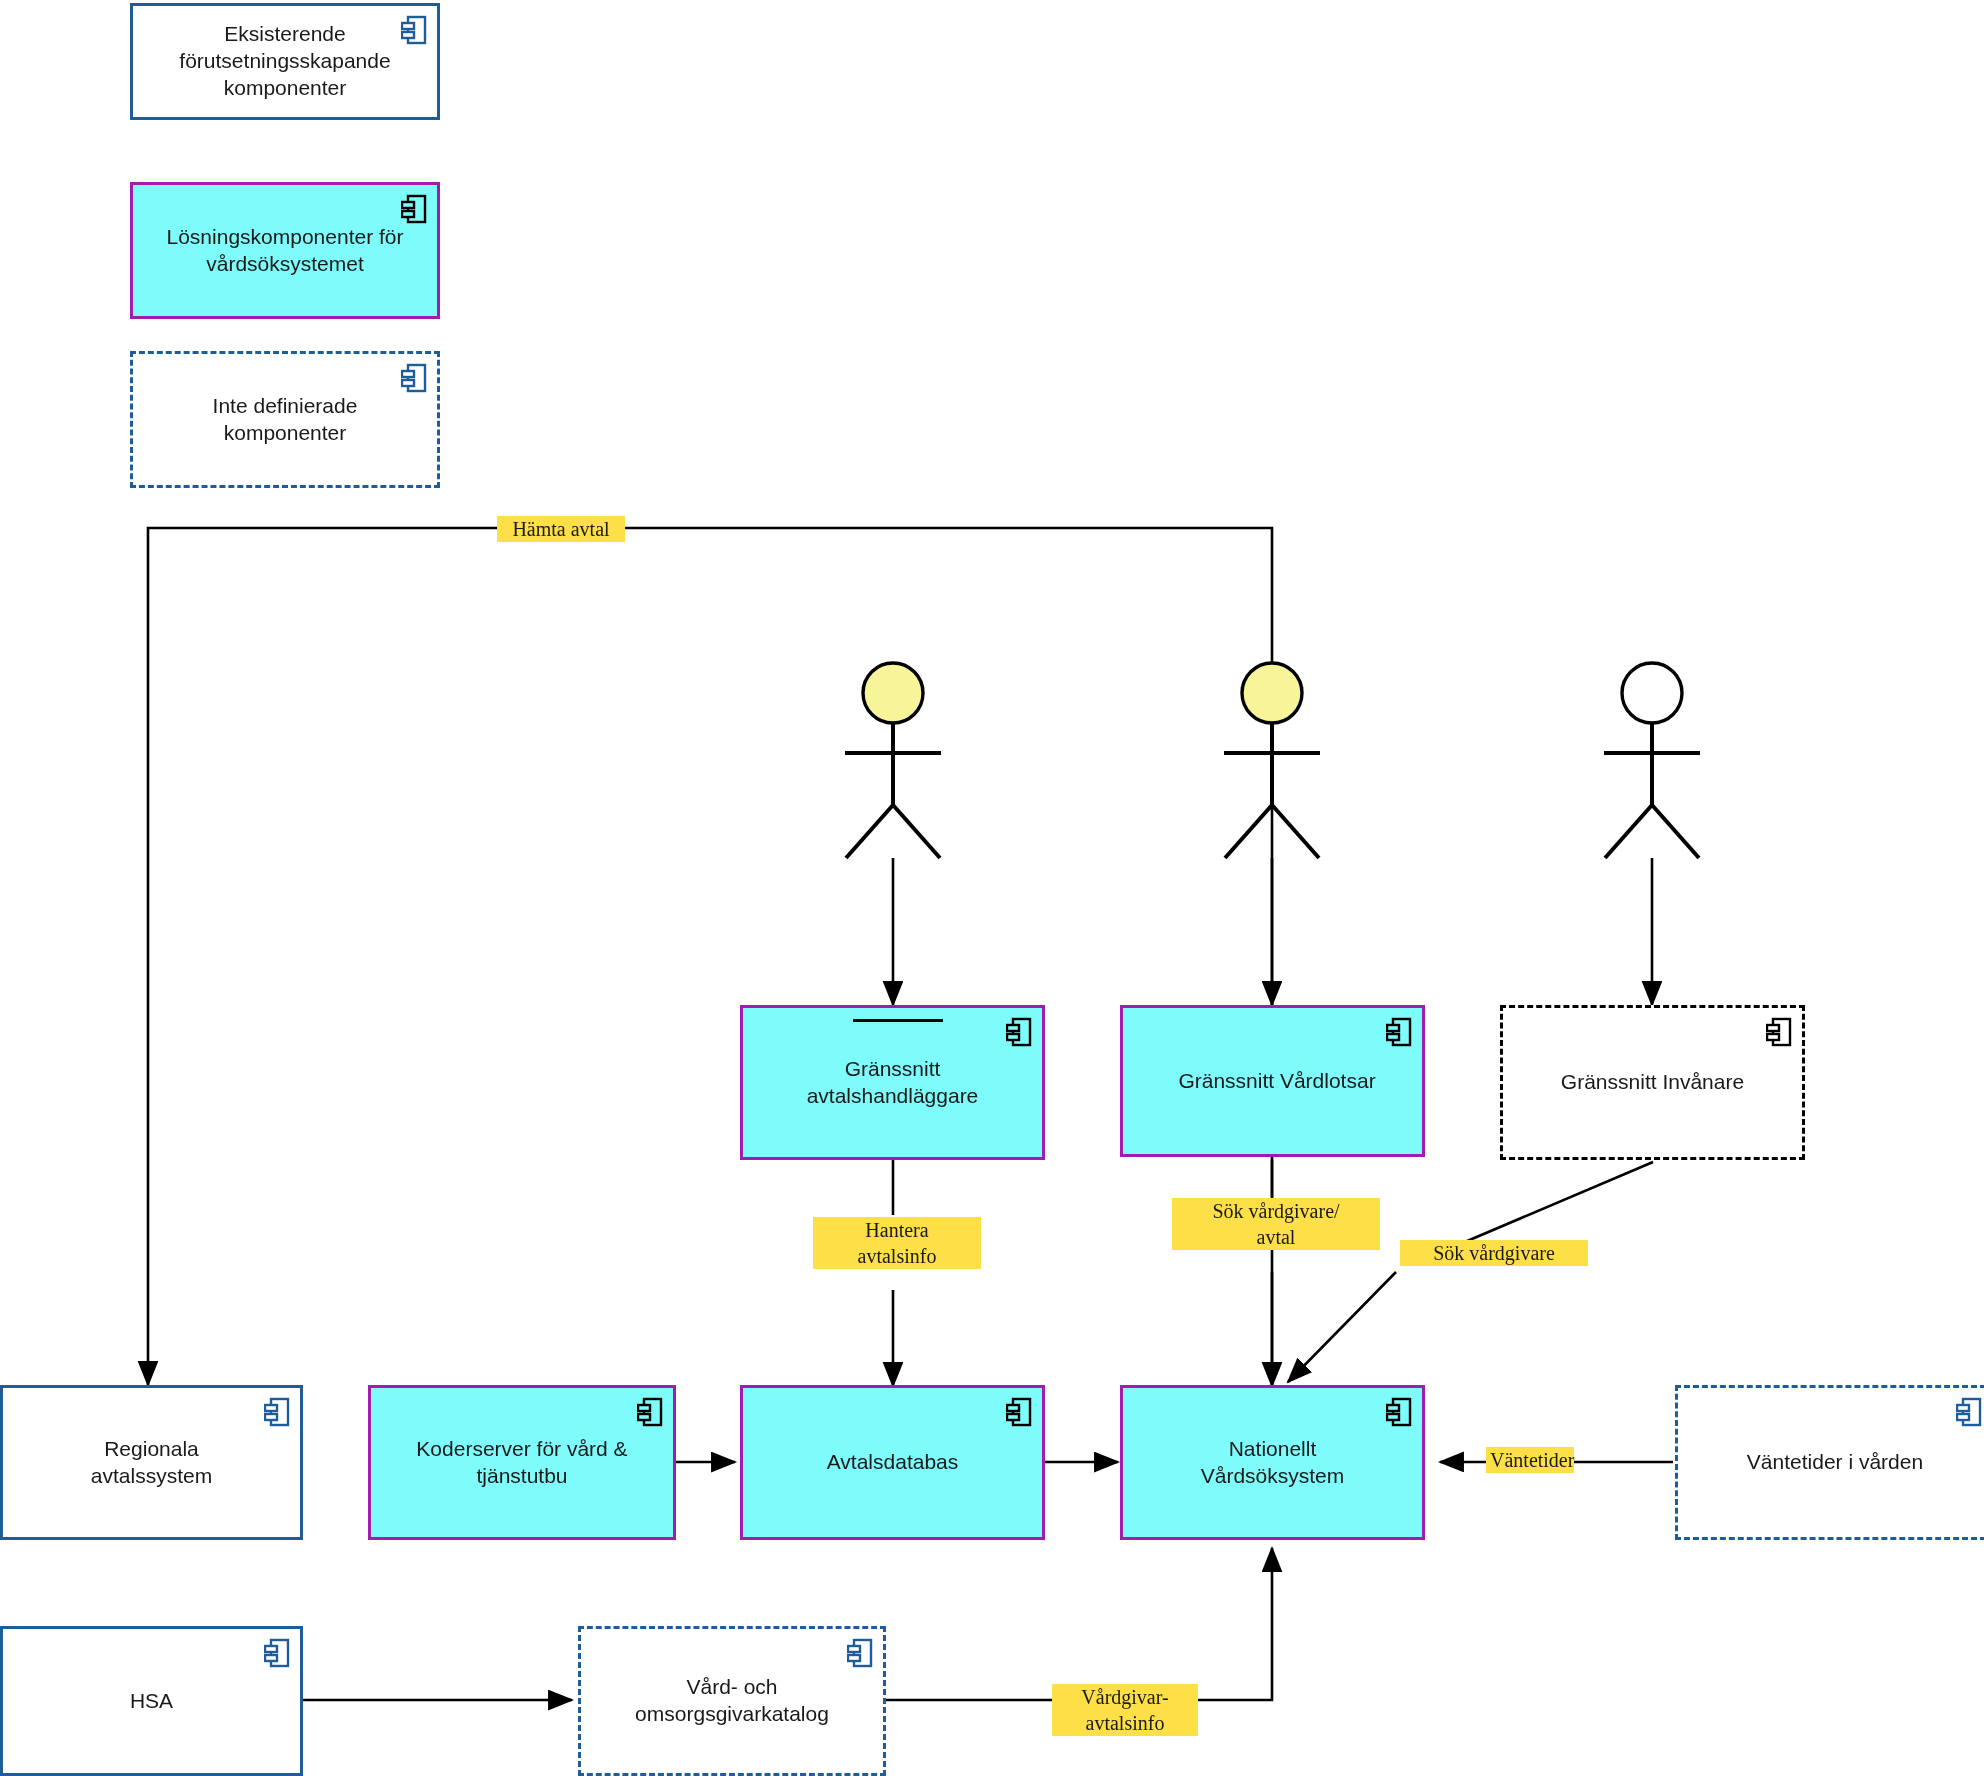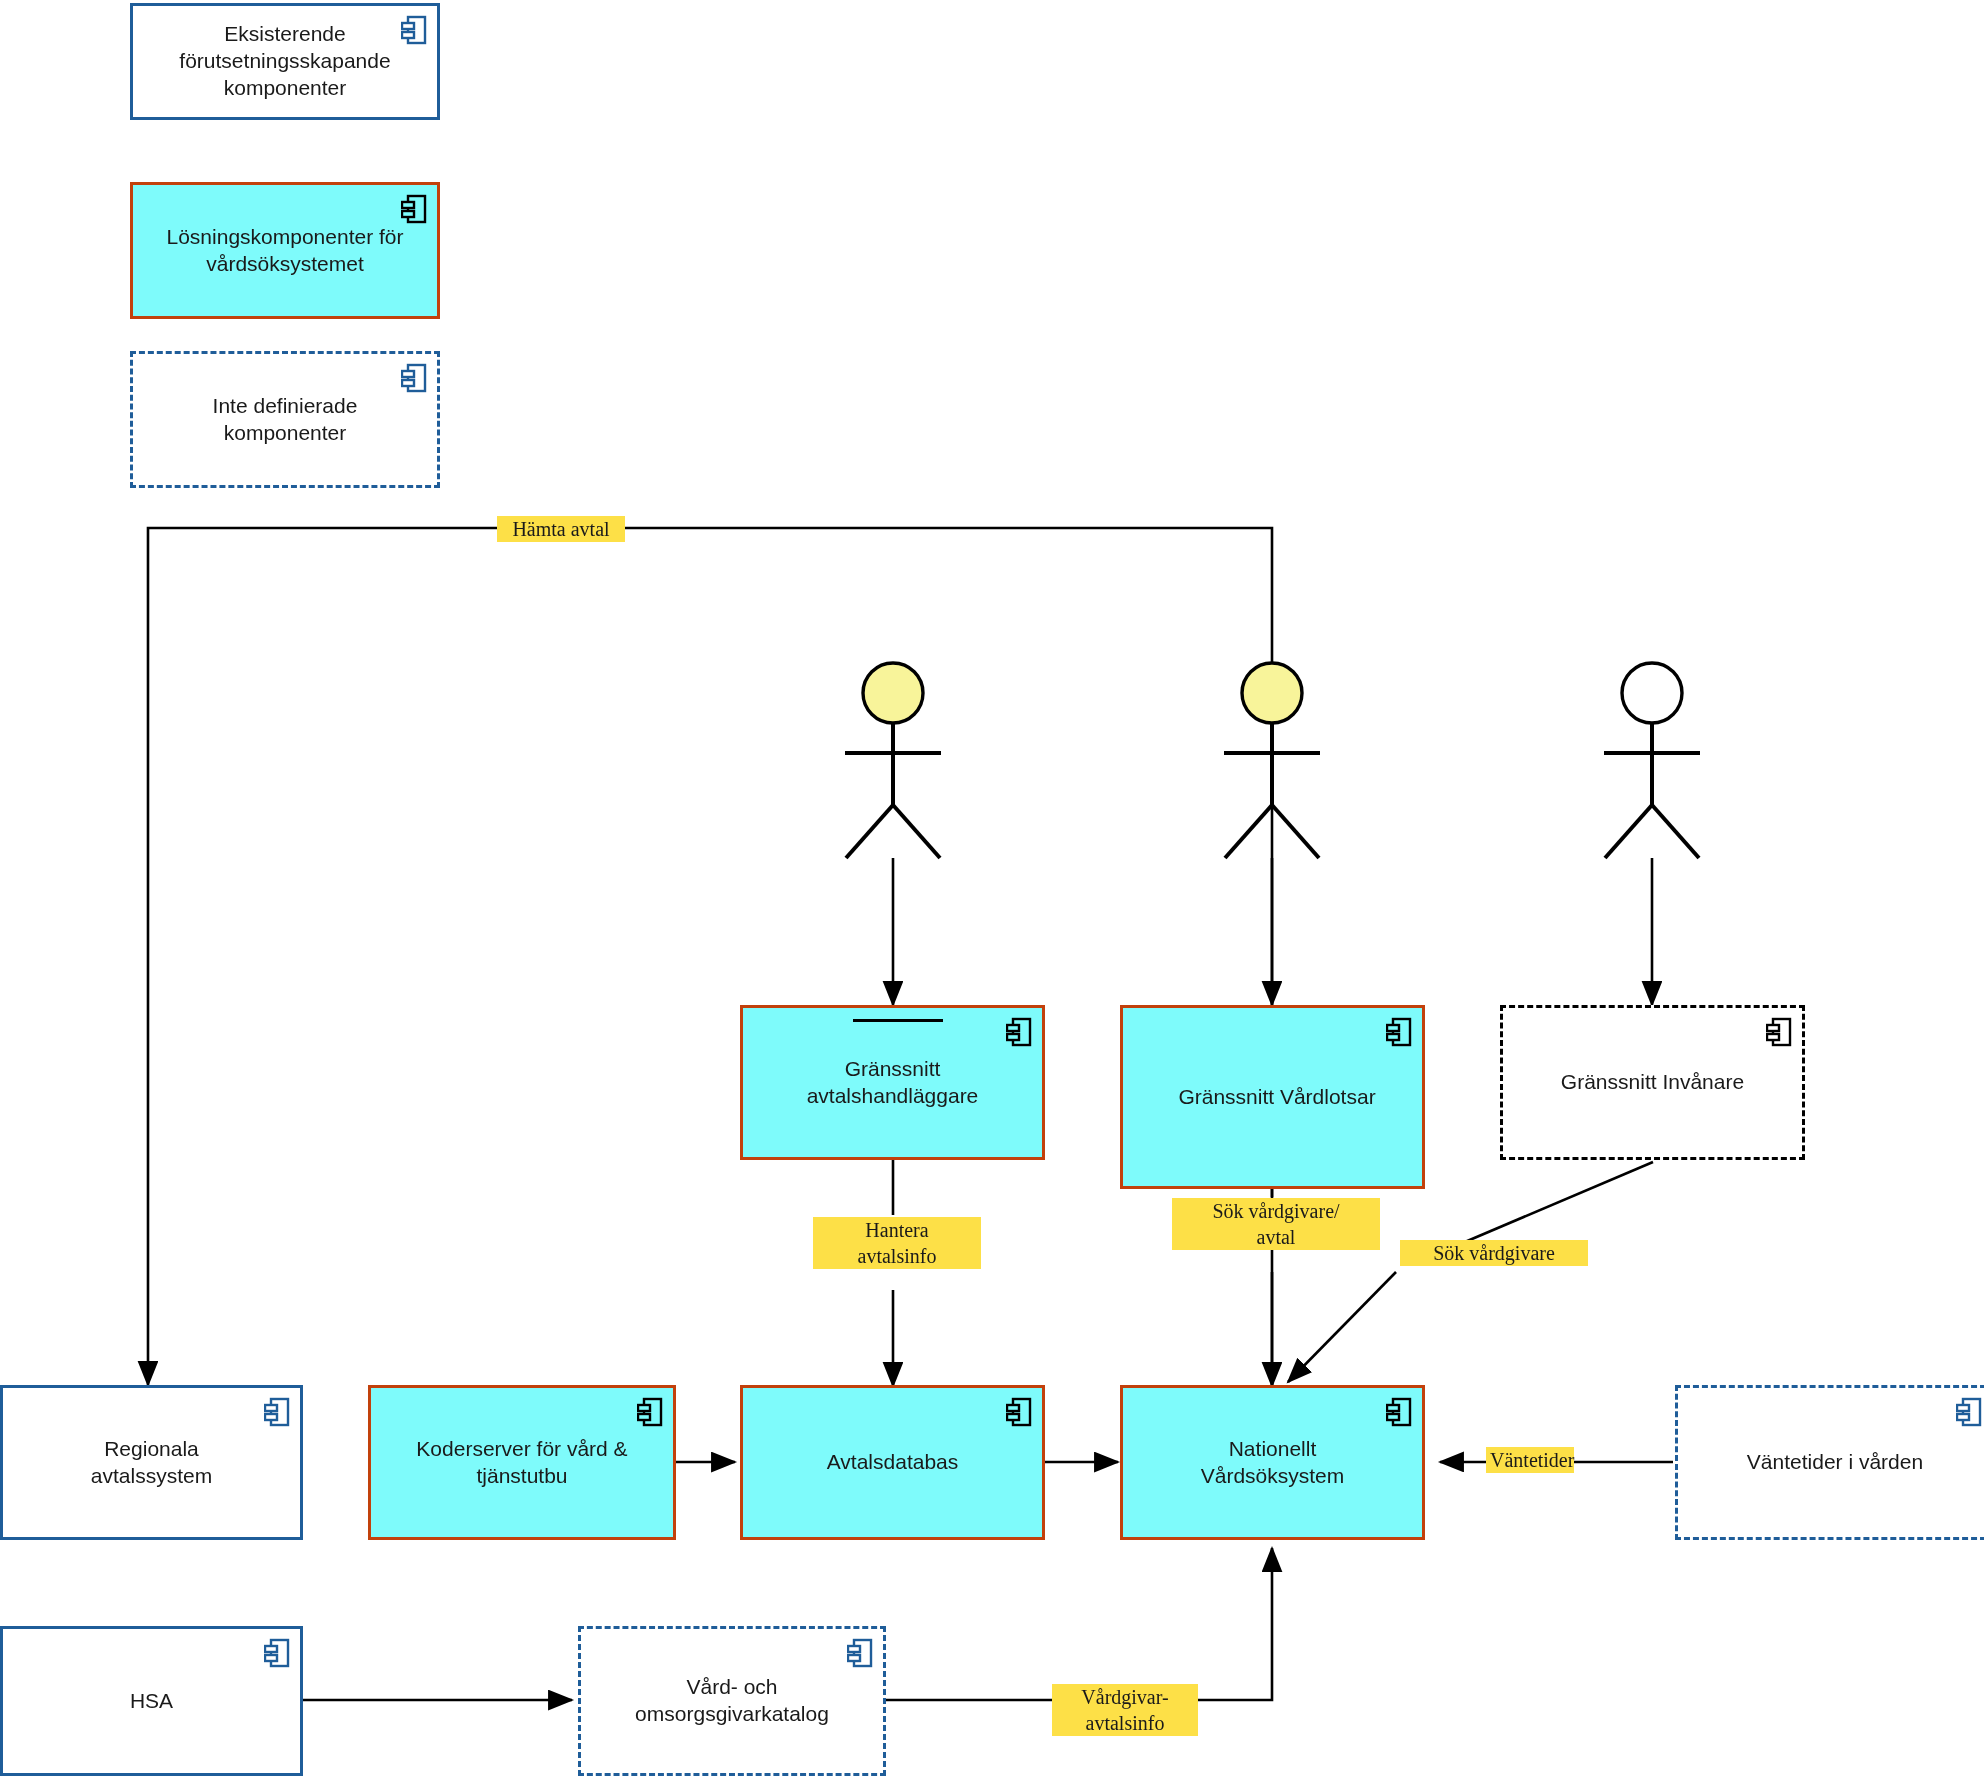--- a/index.html
+++ b/index.html
@@ -27,21 +27,21 @@
     justify-content: center;
     text-align: center;
     color: #1a1a1a;
     font-size: 21px;
     line-height: 1.28;
     padding: 6px 10px;
   }
   .comp .lbl { display: block; white-space: pre-line; }
 
   .comp.solid-blue   { border: 3px solid #1f5d99; background: #ffffff; }
-  .comp.solid-black  { border: 3px solid #c2410c; background: #7efbfb; }
+  .comp.solid-black  { border: 3px solid #a21caf; background: #7efbfb; }
   .comp.dashed-blue  { border: 3px dashed #1f5d99; background: #ffffff; }
   .comp.dashed-black { border: 3px dashed #000000; background: #ffffff; }
 
   
   .cicon {
     position: absolute;
     top: 9px;
     right: 10px;
     width: 26px;
     height: 30px;
@@ -184,21 +184,21 @@
         <rect x="7" y="2" width="17" height="26" fill="#7efbfb" stroke="#000" stroke-width="2.4"></rect>
         <rect x="1" y="8" width="12" height="6" fill="#7efbfb" stroke="#000" stroke-width="2.4"></rect>
         <rect x="1" y="17" width="12" height="6" fill="#7efbfb" stroke="#000" stroke-width="2.4"></rect>
       </svg>
     </span>
     <span style="position:absolute;left:110px;top:11px;width:90px;height:0;border-top:3px solid #000;"></span>
     <span class="lbl">Gränssnitt
 avtalshandläggare</span>
   </div>
 
-  <div class="comp solid-black" style="left:1120px; top:1005px; width:305px; height:184px;padding-left:19px;">
+  <div class="comp solid-black" style="left:1120px; top:1005px; width:305px; height:152px;padding-left:19px;">
     <span class="cicon">
       <svg viewBox="0 0 26 30" width="26" height="30">
         <rect x="7" y="2" width="17" height="26" fill="#7efbfb" stroke="#000" stroke-width="2.4"></rect>
         <rect x="1" y="8" width="12" height="6" fill="#7efbfb" stroke="#000" stroke-width="2.4"></rect>
         <rect x="1" y="17" width="12" height="6" fill="#7efbfb" stroke="#000" stroke-width="2.4"></rect>
       </svg>
     </span>
     <span class="lbl">Gränssnitt Vårdlotsar</span>
   </div>
 

